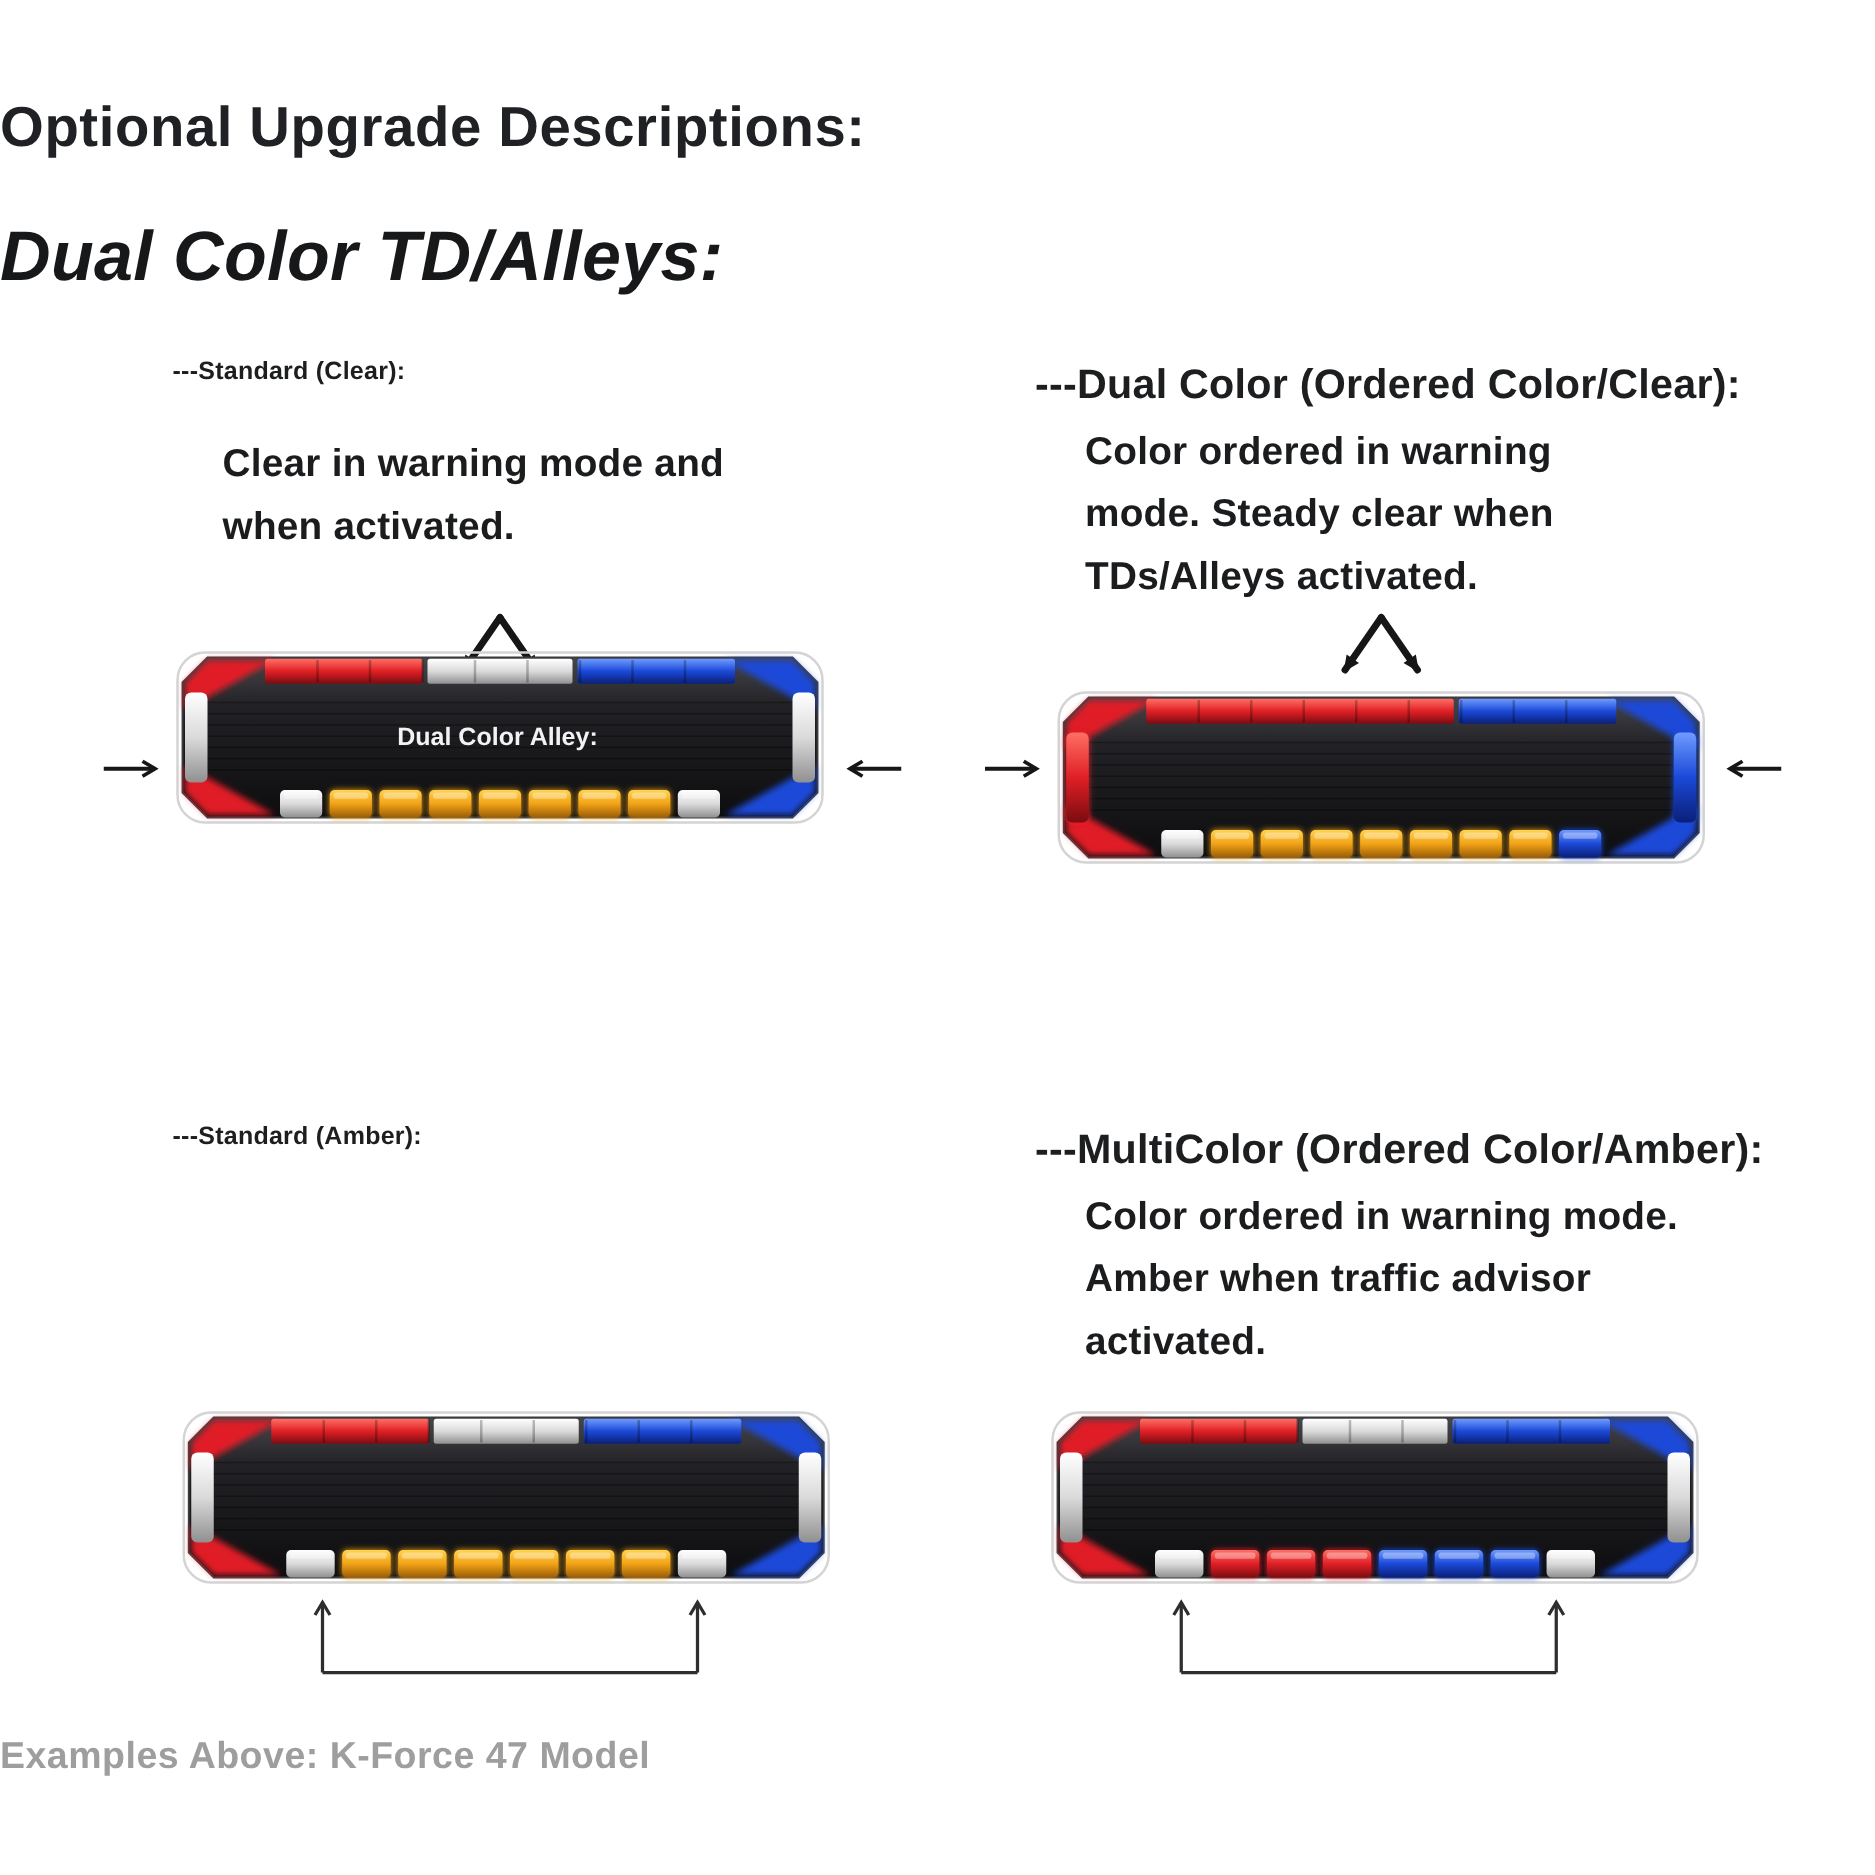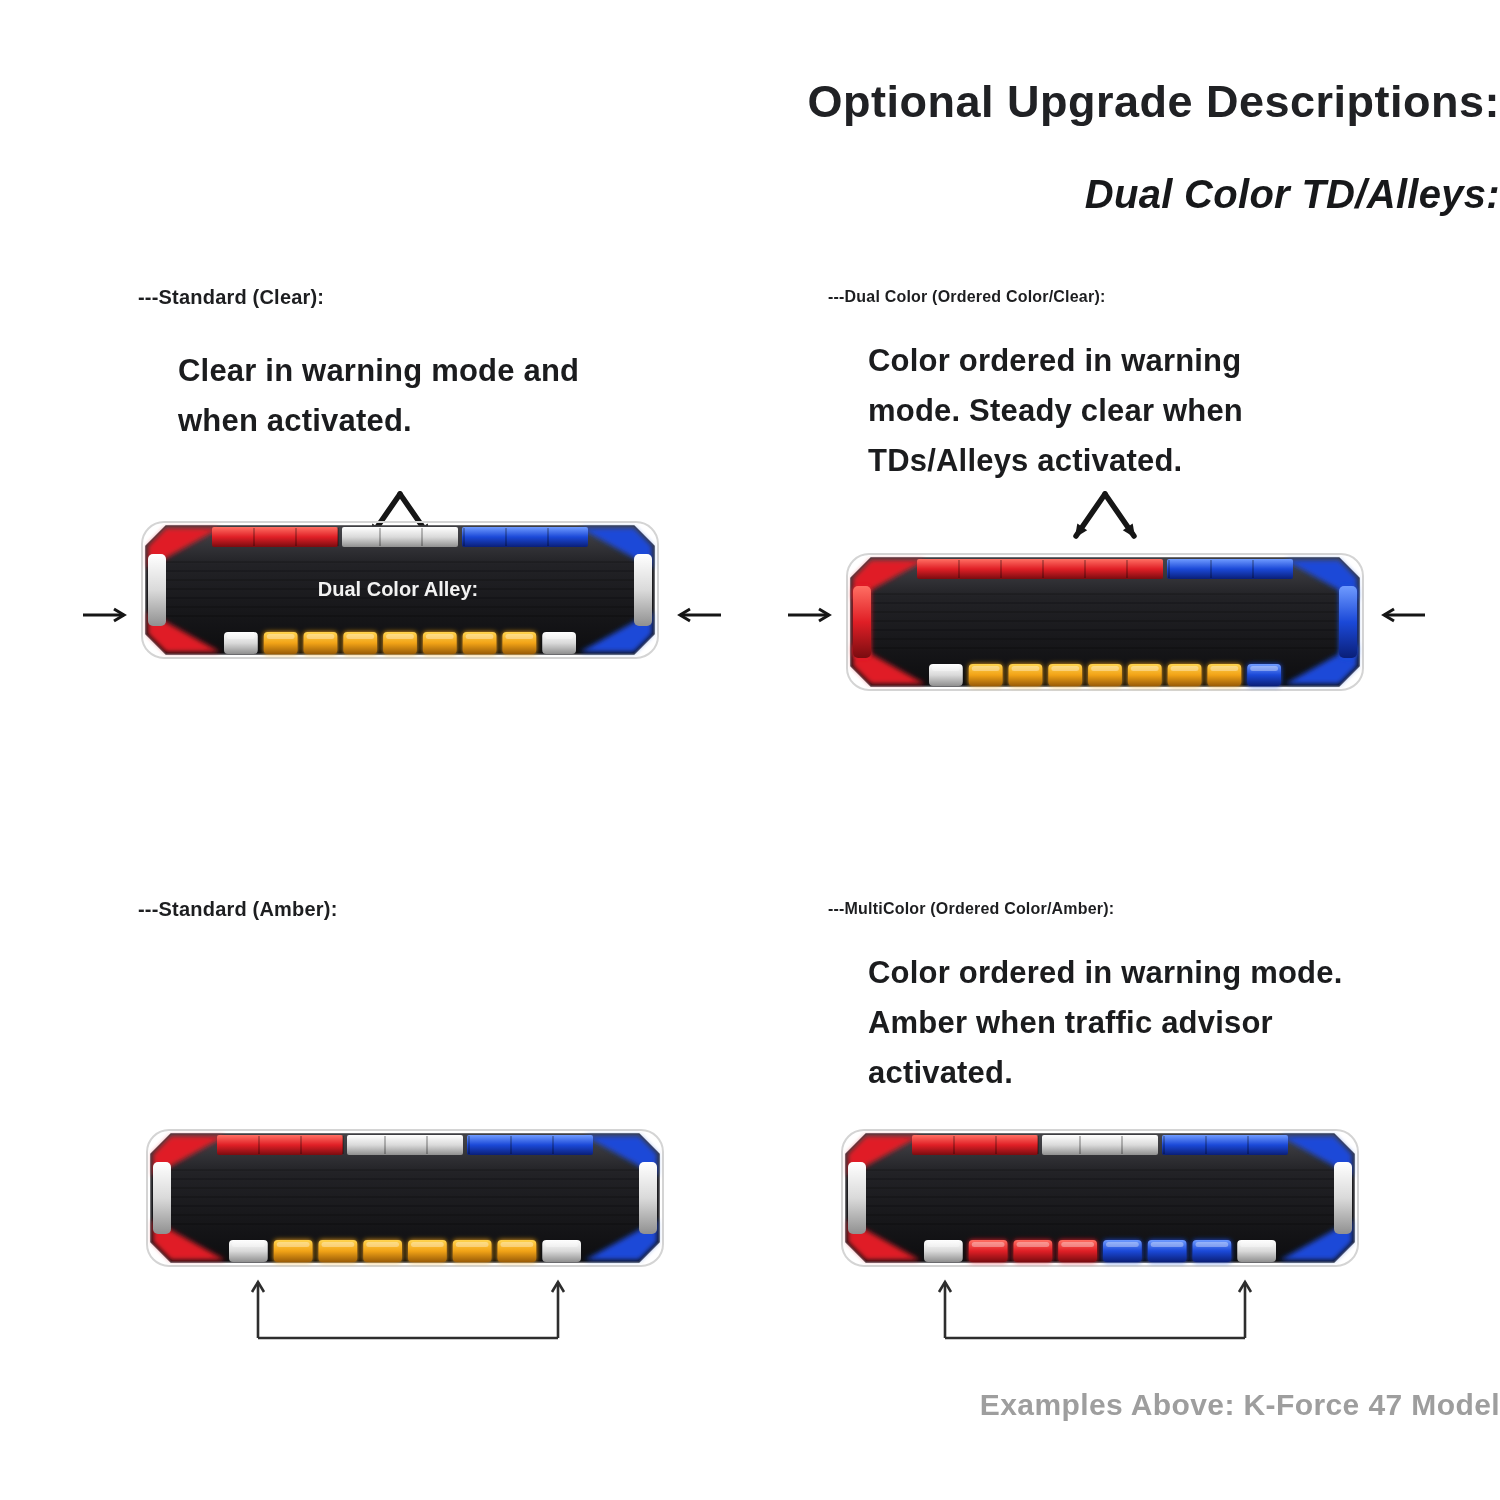--- a/index.html
+++ b/index.html
@@ -1,24 +1,24 @@
 <!DOCTYPE html>
 <html><head>
 <meta charset="utf-8">
 <style>
   html,body{margin:0;padding:0}
   body{width:1500px;height:1500px;background:#ffffff}
   #page{position:relative;width:1500px;height:1500px;background:#ffffff;
         font-family:"Liberation Sans",sans-serif;color:#1d1e20;overflow:hidden}
   .abs{position:absolute}
-  .ctr{left:0;width:1500px;text-align:right}
+  .ctr{left:0;width:1500px;text-align:left}
   .h-title{font-size:45px;font-weight:700;letter-spacing:.5px;color:#202124}
-  .h-section{font-size:40px;font-weight:700;font-style:italic;letter-spacing:.3px;color:#17181a}
+  .h-section{font-size:56px;font-weight:700;font-style:italic;letter-spacing:.3px;color:#17181a}
   .h-col{font-size:20px;font-weight:700;letter-spacing:.2px}
-  .h-col.sm{font-size:16px}
+  .h-col.sm{font-size:33px}
   .bodytext{font-size:31px;font-weight:600;line-height:50px;letter-spacing:.2px;color:#1b1c1e}
   .footer{font-size:30px;font-weight:700;color:#9e9e9e;letter-spacing:.4px}
   .bar{width:520px;height:140px}
   svg{display:block}
 </style>
 </head>
 <body>
 
 <div id="page">
 

